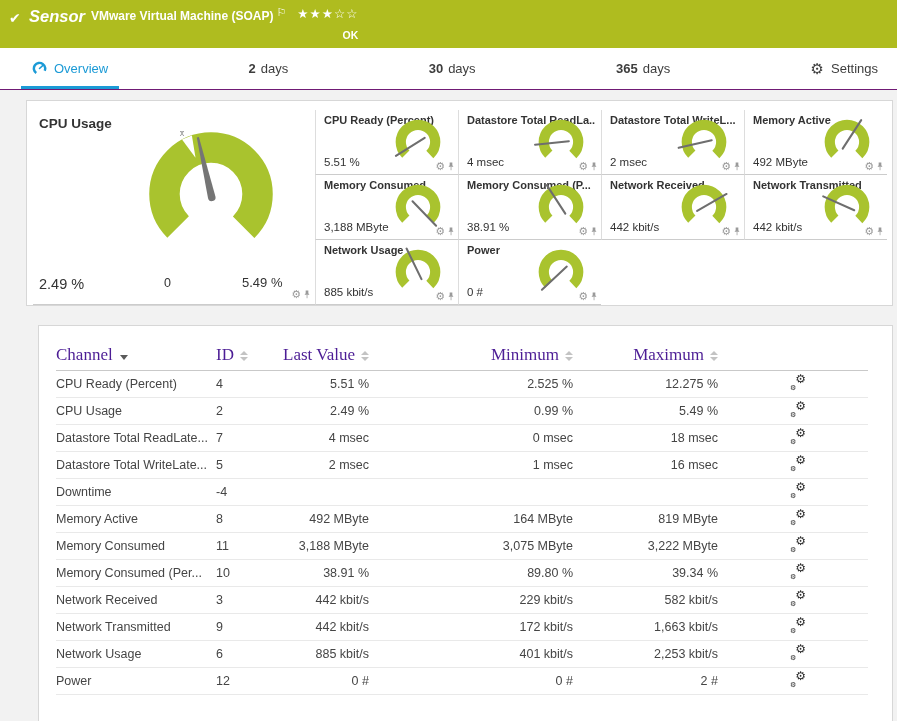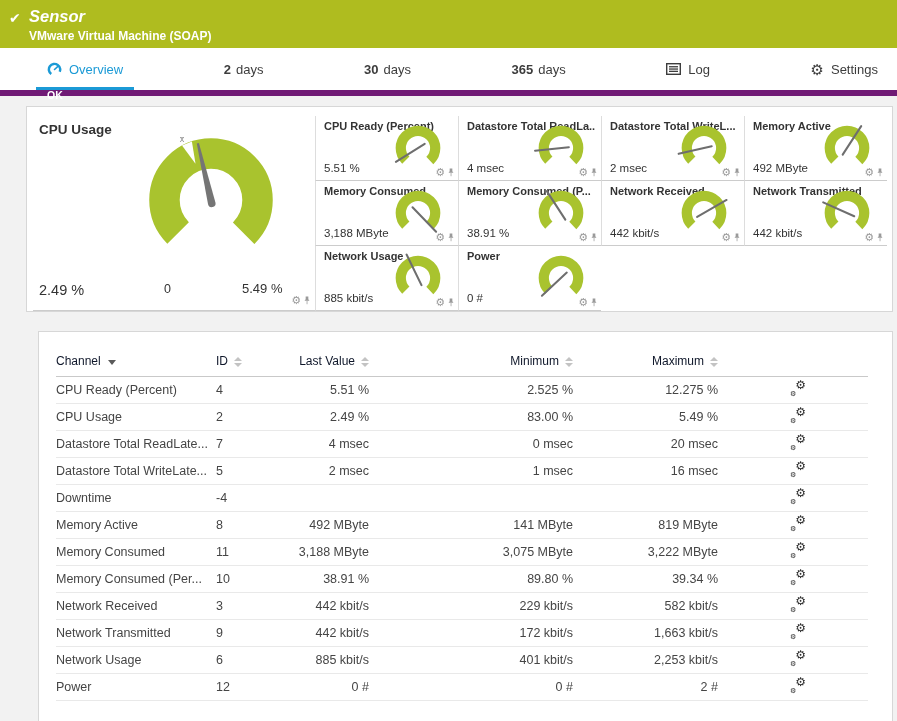--- a/index.html
+++ b/index.html
@@ -7,30 +7,30 @@
     --txt:#3d3d3d; --panel-border:#d7d7d7;
   }
   *{box-sizing:border-box;margin:0;padding:0;}
   html,body{width:897px;height:721px;overflow:hidden;}
   body{font-family:"Liberation Sans","DejaVu Sans",sans-serif;background:#f2f2f2;color:var(--txt);}
 
   
   .hdr{height:48px;background:var(--green);color:#fff;display:flex;padding:6px 0 0 9px;}
   .hdr-check{width:20px;font-size:14px;line-height:20px;margin-top:2px;}
   .hdr-body{margin-left:0;}
-  .hdr-line{display:flex;align-items:flex-start;line-height:20px;flex-direction:column;}
+  .hdr-line{display:flex;align-items:flex-end;line-height:20px;}
   .hdr-kind{font-style:italic;font-size:16.5px;font-weight:bold;margin-right:6px;}
   .hdr-title{font-size:12px;font-weight:bold;}
   .hdr-flag{font-size:11px;margin-left:3px;position:relative;top:-4px;}
   .hdr-stars{font-size:12.5px;letter-spacing:1px;margin-left:11px;position:relative;top:-2px;}
-  .hdr-status{font-size:10.5px;font-weight:bold;margin:3px 0 0 18px;}
-
-  
-  .tabbar{height:48px;background:#fff;border-bottom:6px solid #701a75;display:flex;
-          align-items:stretch;justify-content:space-between;padding:0 14px 0 42px;}
+  .hdr-status{font-size:10.5px;font-weight:bold;margin:3px 0 0 18px;text-align:right;}
+
+  
+  .tabbar{height:42px;background:#fff;border-bottom:1px solid #701a75;display:flex;
+          align-items:stretch;justify-content:space-between;padding:0 14px 0 27px;}
   .tab{display:flex;align-items:center;gap:7px;position:relative;padding:0 5px;
        font-size:13px;color:#3d3d3d;cursor:pointer;white-space:nowrap;}
   .tab .tab-prefix{font-weight:bold;margin-right:-2px;}
   .tab.active{color:var(--blue);}
   .tab.active::after{content:"";position:absolute;left:-6px;right:-6px;bottom:0;height:3px;background:var(--blue);}
   .tab-icon{display:inline-flex;align-items:center;}
   .tab-icon svg{display:block;}
   .gear-glyph{font-size:15px;line-height:1;}
 
   
@@ -57,21 +57,21 @@
   .gc-arc{stroke:var(--gauge);}
   .gc-needle{stroke:#6e6e6e;stroke-width:2.2;stroke-linecap:round;}
   .gc-value{position:absolute;left:8px;bottom:6px;font-size:11.5px;color:#333;}
   .mini-icons{position:absolute;right:3px;bottom:2px;display:flex;align-items:center;gap:2px;color:#9a9a9a;}
   .mini-gear{font-size:11px;line-height:1;}
   .mini-pin{fill:#9a9a9a;}
 
   
   table{border-collapse:collapse;table-layout:fixed;}
   th,td{padding:0;font-weight:normal;}
-  thead th{height:30px;font-size:12px;color:#0f172a;border-bottom:1px solid #c9c9c9;vertical-align:middle;}
+  thead th{height:30px;font-size:17px;color:#4c1d95;border-bottom:1px solid #c9c9c9;vertical-align:middle;font-family:Liberation Serif, serif;}
   tbody td{height:27px;font-size:12.5px;color:#454545;border-bottom:1px solid #e9e9e9;vertical-align:middle;}
   .al-left{text-align:left;} .al-right{text-align:right;}
   .col-name{width:160px;} .col-id{width:60px;} .col-last{width:93px;}
   .col-min{width:204px;} .col-max{width:145px;} .col-settings{width:150px;}
   .c-name{text-align:left;cursor:pointer;} .c-id{text-align:left;}
   .c-num{text-align:right;}
   .c-set{padding-left:72px;}
   .sort-down{display:inline-block;width:0;height:0;border-left:4px solid transparent;border-right:4px solid transparent;border-top:5px solid #5a5a5a;margin-left:7px;}
   .sort-both{display:inline-block;vertical-align:middle;margin-left:6px;}
   .sort-both i{display:block;width:0;height:0;border-left:4px solid transparent;border-right:4px solid transparent;}
@@ -120,32 +120,20 @@
     <span class="tab-prefix">30</span>
     <span class="tab-label">days</span>
   </div>
       <div class="tab">
 
     <span class="tab-prefix">365</span>
     <span class="tab-label">days</span>
   </div>
       <div class="tab">
     <span class="tab-icon">
-          <svg viewBox="0 0 15 12" width="15" height="12">
-    <rect x="0.7" y="0.7" width="13.6" height="10.6" fill="none" stroke="currentColor" stroke-width="1.4"></rect>
-    <rect x="3" y="3.1" width="9" height="1.3" fill="currentColor"></rect>
-    <rect x="3" y="5.4" width="9" height="1.3" fill="currentColor"></rect>
-    <rect x="3" y="7.7" width="9" height="1.3" fill="currentColor"></rect>
-  </svg>
-        </span>
-
-    <span class="tab-label">Log</span>
-  </div>
-      <div class="tab">
-    <span class="tab-icon">
           <span class="gear-glyph">⚙</span>
         </span>
 
     <span class="tab-label">Settings</span>
   </div>
     </nav>
 
   <section class="panel gauges-panel">
 
     <div class="big-gauge">
@@ -366,34 +354,34 @@
     <td class="c-set">
       <span class="row-gear">
         <span class="rg-big">⚙</span><span class="rg-small">⚙</span>
       </span>
     </td>
   </tr>
           <tr class="ch-row">
     <td class="c-name">CPU Usage</td>
     <td class="c-id">2</td>
     <td class="c-num c-last">2.49 %</td>
-    <td class="c-num c-min">83.00 %</td>
+    <td class="c-num c-min">0.99 %</td>
     <td class="c-num c-max">5.49 %</td>
     <td class="c-set">
       <span class="row-gear">
         <span class="rg-big">⚙</span><span class="rg-small">⚙</span>
       </span>
     </td>
   </tr>
           <tr class="ch-row">
     <td class="c-name">Datastore Total ReadLate...</td>
     <td class="c-id">7</td>
     <td class="c-num c-last">4 msec</td>
     <td class="c-num c-min">0 msec</td>
-    <td class="c-num c-max">20 msec</td>
+    <td class="c-num c-max">18 msec</td>
     <td class="c-set">
       <span class="row-gear">
         <span class="rg-big">⚙</span><span class="rg-small">⚙</span>
       </span>
     </td>
   </tr>
           <tr class="ch-row">
     <td class="c-name">Datastore Total WriteLate...</td>
     <td class="c-id">5</td>
     <td class="c-num c-last">2 msec</td>
@@ -414,21 +402,21 @@
     <td class="c-set">
       <span class="row-gear">
         <span class="rg-big">⚙</span><span class="rg-small">⚙</span>
       </span>
     </td>
   </tr>
           <tr class="ch-row">
     <td class="c-name">Memory Active</td>
     <td class="c-id">8</td>
     <td class="c-num c-last">492 MByte</td>
-    <td class="c-num c-min">141 MByte</td>
+    <td class="c-num c-min">164 MByte</td>
     <td class="c-num c-max">819 MByte</td>
     <td class="c-set">
       <span class="row-gear">
         <span class="rg-big">⚙</span><span class="rg-small">⚙</span>
       </span>
     </td>
   </tr>
           <tr class="ch-row">
     <td class="c-name">Memory Consumed</td>
     <td class="c-id">11</td>

